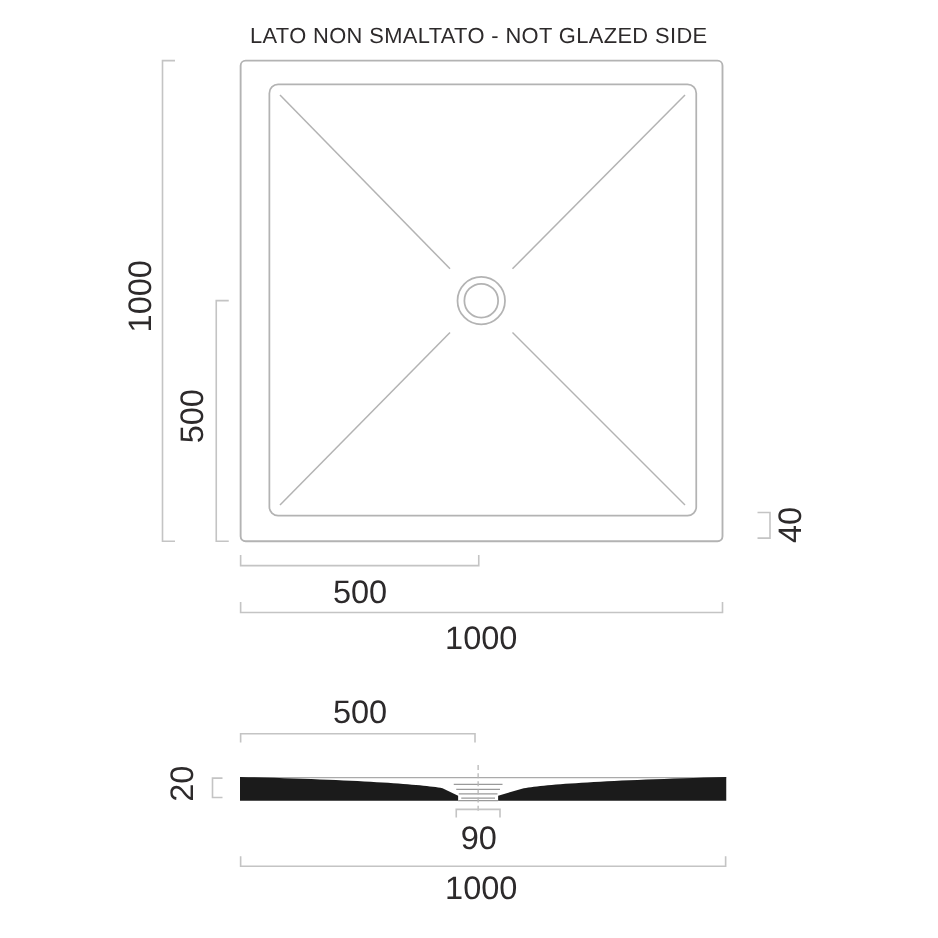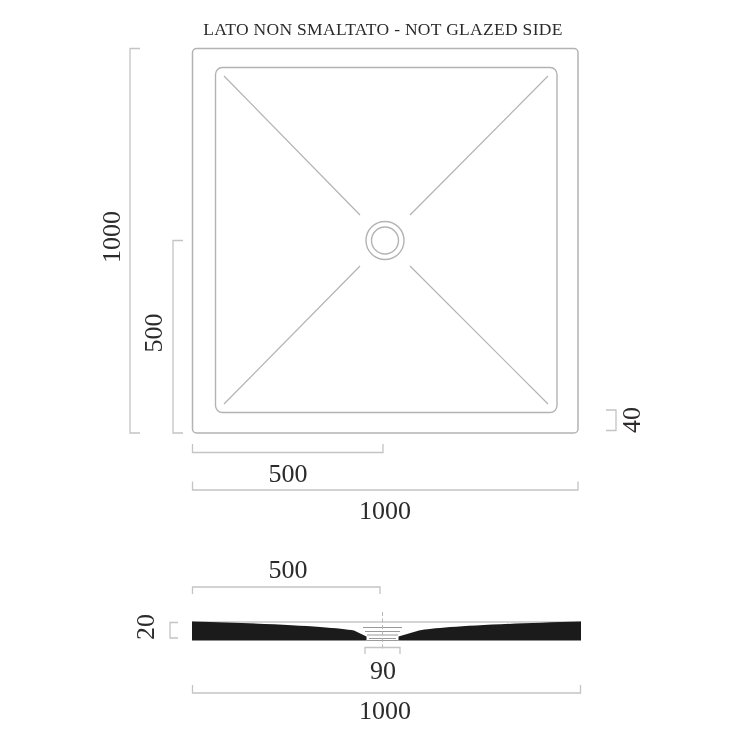--- a/index.html
+++ b/index.html
@@ -5,21 +5,21 @@
   html, body {
     margin: 0;
     padding: 0;
     background: #ffffff;
   }
   .canvas {
     position: relative;
     width: 750px;
     height: 750px;
     background: #ffffff;
-    font-family: Liberation Serif, serif;
+    font-family: Liberation Sans, sans-serif;
     overflow: hidden;
   }
   .drawing-svg {
     position: absolute;
     left: 0;
     top: 0;
   }
   .label {
     position: absolute;
     color: #2d2a2b;

